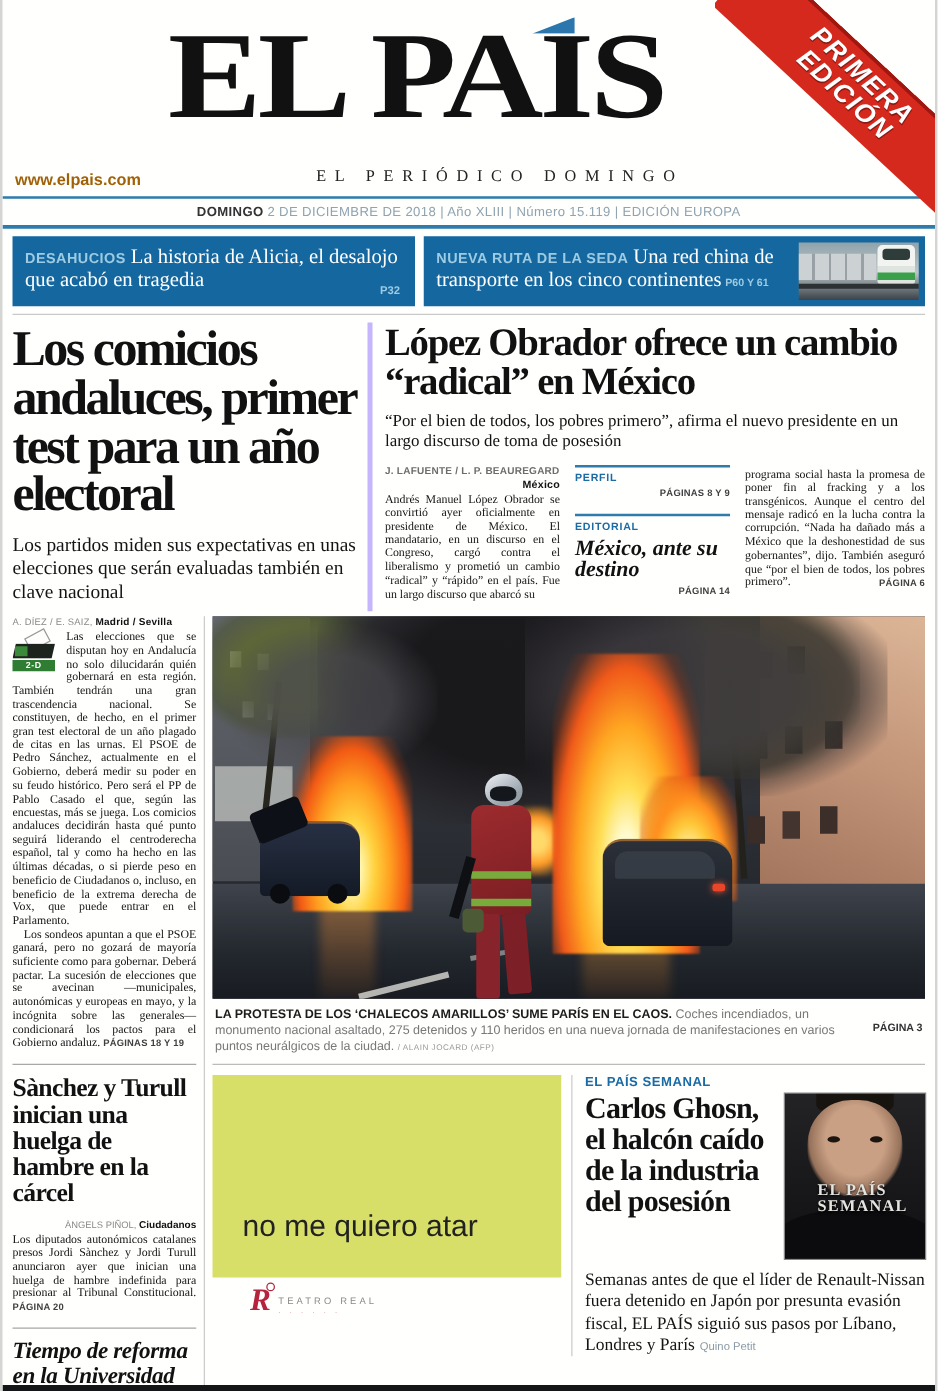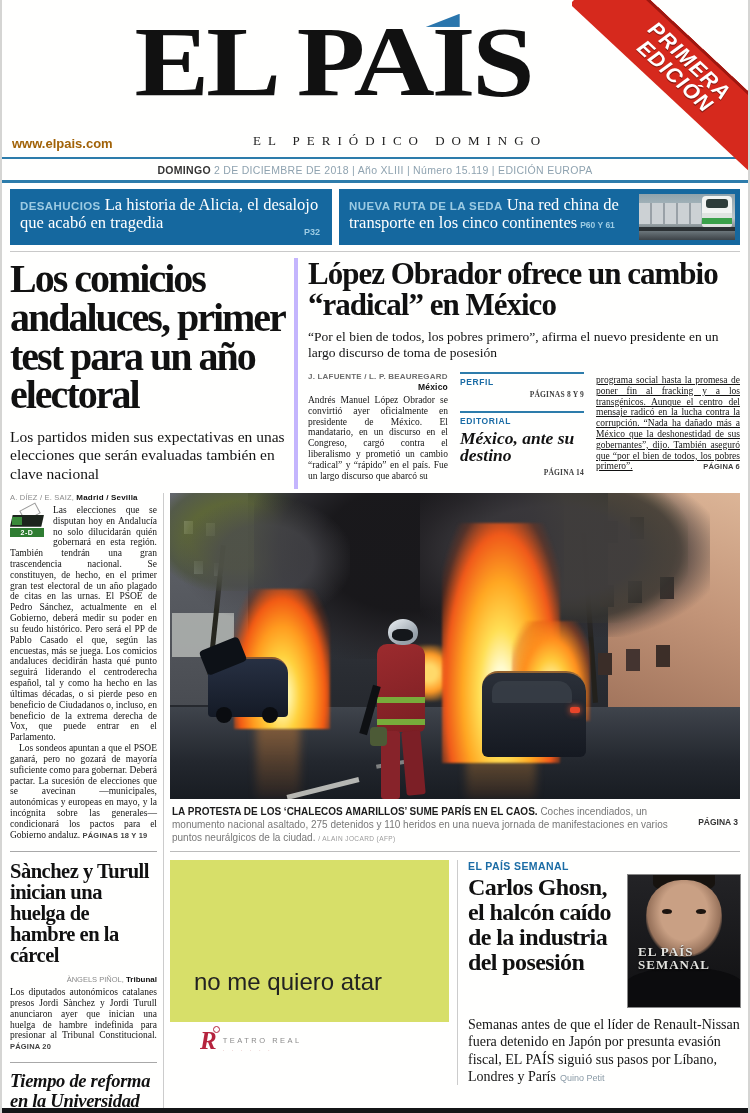--- a/index.html
+++ b/index.html
@@ -54,30 +54,30 @@
 
   
   .rowA{display:flex;padding:6px 8px 0;}
   .leadL{width:288px;padding-right:8px;border-right:4px solid #c4b5fd;box-sizing:border-box;}
   .leadL h1{font:bold 40px/.97 "Liberation Serif",serif;letter-spacing:-2px;margin:2px 0 0;}
   .leadL .sub{font:15.5px/1.18 "Liberation Serif",serif;margin-top:13px;color:#141414;}
   .leadR{flex:1;padding-left:10px;}
   .leadR h2{font:bold 31px/1.0 "Liberation Serif",serif;letter-spacing:-1px;margin:0;}
   .leadR .sub{font:13.5px/1.18 "Liberation Serif",serif;margin-top:9px;}
   .mex-cols{display:flex;gap:12px;margin-top:11px;}
-  .mc1{width:140px;}.mc2{width:124px;}.mc3{flex:1;text-decoration:underline;}
+  .mc1{width:140px;}.mc2{width:124px;}.mc3{flex:1;}
   .byline{font:bold 8px "Liberation Sans",sans-serif;color:#6d6d6d;letter-spacing:.2px;}
   .byline .place{display:block;text-align:right;color:#111;font-size:8.5px;margin-top:1px;}
   .body{font:9.5px/1.14 "Liberation Serif",serif;text-align:justify;color:#131313;margin-top:3px;}
   .pageref{font:bold 7.5px "Liberation Sans",sans-serif;color:#3f3f3f;letter-spacing:.2px;white-space:nowrap;}
   .mc2 .blok{border-top:2px solid #2d7cab;padding-top:3px;margin-bottom:12px;}
   .mc2 .k{font:bold 8.5px "Liberation Sans",sans-serif;color:#1b6ca5;letter-spacing:.6px;}
   .mc2 .t{font:bold 17.5px/1.0 "Liberation Serif",serif;margin-top:4px;}
   .mc2 .t.it{font-style:italic;font-weight:bold;}
-  .mc2 .pageref{display:block;text-align:right;margin-top:3px;font-family:Liberation Serif, serif;}
+  .mc2 .pageref{display:block;text-align:right;margin-top:3px;}
   .mc3 .pageref{float:right;margin-top:1px;}
 
   
   .rowB{display:flex;padding:4px 8px 0;}
   .rail{width:154px;padding-right:6px;border-right:1px solid #ccc;box-sizing:border-box;}
   .rail-by{font:7.5px "Liberation Sans",sans-serif;color:#8a8a8a;letter-spacing:.2px;}
   .rail-by b{color:#111;font-size:8px;}
   .ballot{float:left;width:38px;height:29px;margin:3px 5px 1px 0;position:relative;}
   .ballot-box{position:absolute;left:0;top:7px;width:34px;height:12px;background:#1d241d;
         clip-path:polygon(8% 0,100% 0,92% 100%,0 100%);}
@@ -188,21 +188,21 @@
   .sem-top{display:flex;gap:10px;margin-top:3px;}
   .sem h5{font:bold 24px/1.05 "Liberation Serif",serif;letter-spacing:-.6px;margin:0;flex:1;}
   .cover{width:112px;height:132px;position:relative;overflow:hidden;flex:none;
         background:linear-gradient(180deg,#232326 0%,#101012 100%);box-shadow:0 0 0 1px #888;}
   .cover div{position:absolute;}
   .cv-face{left:16%;top:4%;width:68%;height:58%;border-radius:46%;
         background:radial-gradient(ellipse at 50% 42%,#c9a084 0 44%,#96715a 68%,transparent 74%);}
   .cv-hair{left:22%;top:0;width:56%;height:14%;border-radius:0 0 50% 50%;background:#17130f;}
   .cv-eyes{left:30%;top:26%;width:9%;height:4%;background:#1c140f;border-radius:50%;box-shadow:34px 0 0 #1c140f;}
   .cv-suit{left:-6%;bottom:-4%;width:112%;height:34%;background:#0c0c0e;border-radius:50% 50% 0 0;}
-  .cv-title{left:0;right:0;top:53%;text-align:left;padding-left:10px;color:#e4e4e0;
+  .cv-title{left:16px;right:0;top:53%;text-align:left;padding-left:10px;color:#e4e4e0;
         font:bold 13px/1.04 "Liberation Serif",serif;letter-spacing:1px;text-shadow:0 1px 2px #000;}
   .sem-body{font:14px/1.24 "Liberation Serif",serif;margin-top:9px;color:#141414;}
   .sem-author{font:9px "Liberation Sans",sans-serif;color:#8a9aa6;margin-left:4px;}
 
   .pagebottom{position:absolute;left:0;right:0;bottom:0;height:5px;background:#141517;}
 </style>
 </head>
 <body>
 
 <div class="page">
@@ -288,21 +288,21 @@
         </span>
         <span>Las elecciones que se disputan hoy en Andalucía no solo dilucidarán quién gobernará en esta región. También tendrán una gran trascendencia nacional. Se constituyen, de hecho, en el primer gran test electoral de un año plagado de citas en las urnas. El PSOE de Pedro Sánchez, actualmente en el Gobierno, deberá medir su poder en su feudo histórico. Pero será el PP de Pablo Casado el que, según las encuestas, más se juega. Los comicios andaluces decidirán hasta qué punto seguirá liderando el centroderecha español, tal y como ha hecho en las últimas décadas, o si pierde peso en beneficio de Ciudadanos o, incluso, en beneficio de la extrema derecha de Vox, que puede entrar en el Parlamento.</span>
       </div>
       <div class="body p2">
         <span>Los sondeos apuntan a que el PSOE ganará, pero no gozará de mayoría suficiente como para gobernar. Deberá pactar. La sucesión de elecciones que se avecinan —municipales, autonómicas y europeas en mayo, y la incógnita sobre las generales— condicionará los pactos para el Gobierno andaluz.</span> <span class="pageref">PÁGINAS 18 Y 19</span>
       </div>
       <hr>
       <div>
         <h3>Sànchez y Turull inician una huelga de hambre en la cárcel</h3>
         <div class="rail-by2">
-          <span>ÀNGELS PIÑOL,</span> <b>Tribunal</b>
+          <span>ÀNGELS PIÑOL,</span> <b>Ciudadanos</b>
         </div>
         <div class="body">
           <span>Los diputados autonómicos catalanes presos Jordi Sànchez y Jordi Turull anunciaron ayer que inician una huelga de hambre indefinida para presionar al Tribunal Constitucional.</span> <span class="pageref">PÁGINA 20</span>
         </div>
       </div>
       <hr>
       <div class="opinion">
         <h4>Tiempo de reforma en la Universidad</h4>
 
       </div>

